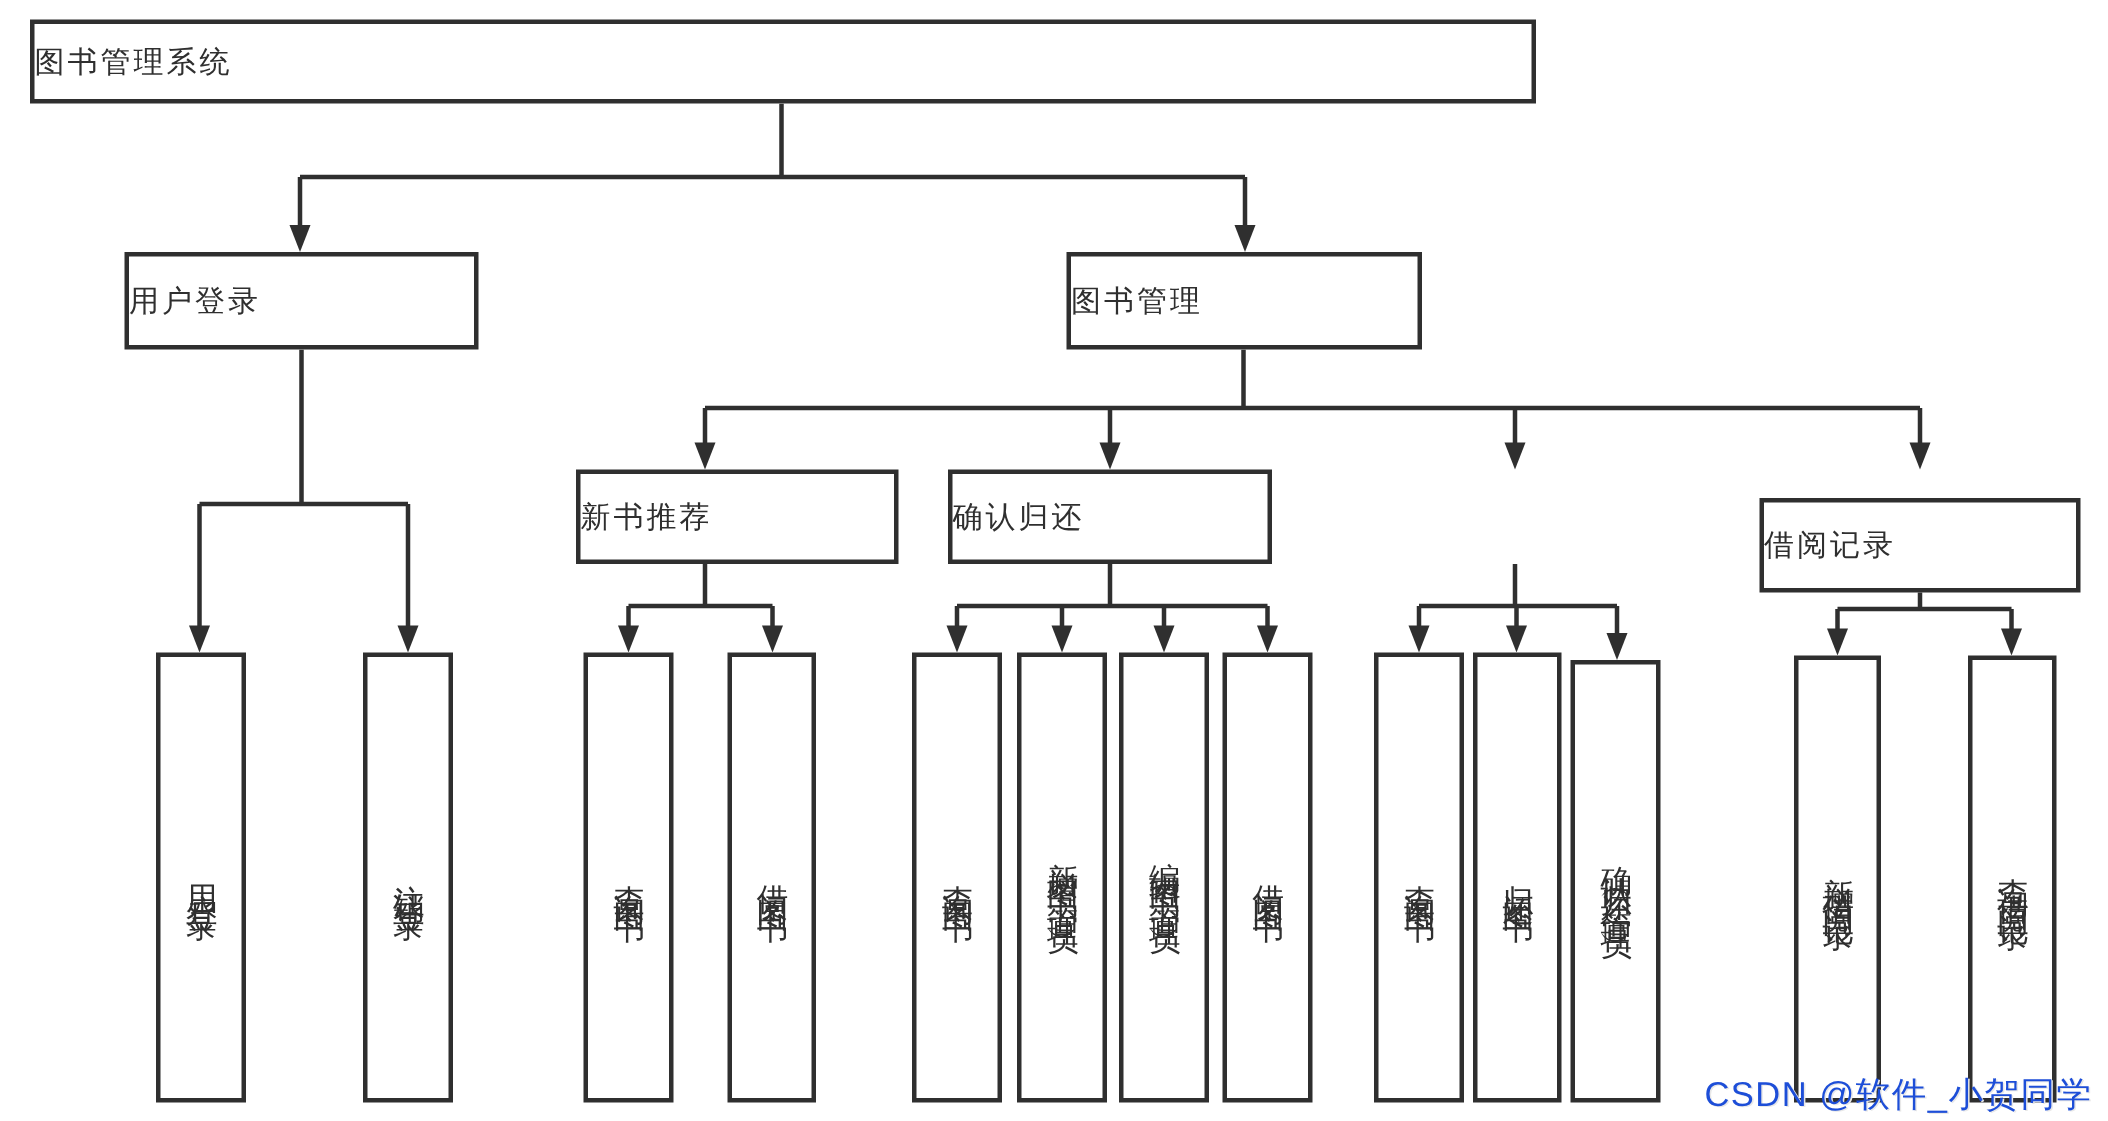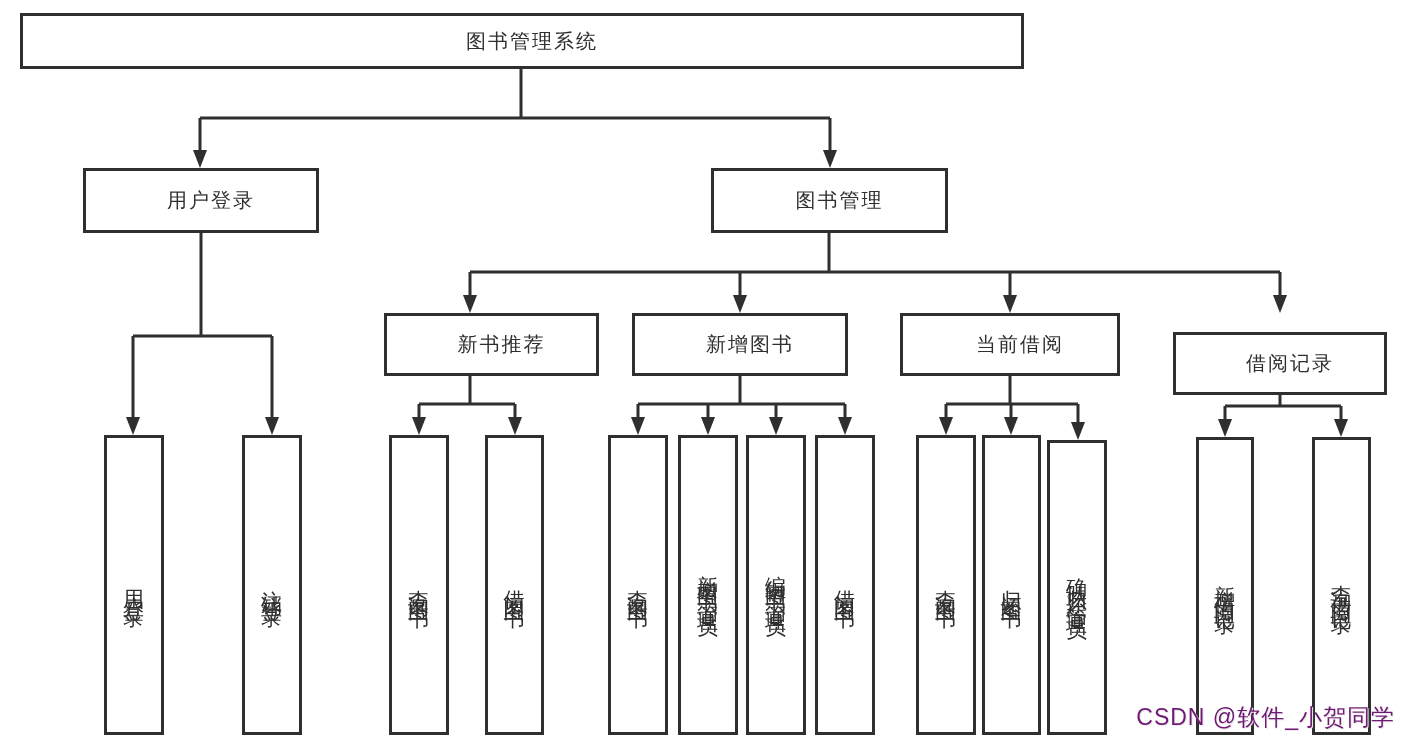--- a/index.html
+++ b/index.html
@@ -5,34 +5,34 @@
   html,body{margin:0;padding:0;background:#fff;}
   #stage{
     position:relative;width:1405px;height:747px;background:#fff;overflow:hidden;
     font-family:"Liberation Sans","DejaVu Sans",sans-serif;color:#2f2f2f;
   }
   #connectors{position:absolute;left:0;top:0;width:1405px;height:747px;}
   #connectors path.line{fill:none;stroke:#2f2f2f;stroke-width:3;}
   #connectors path.tri{fill:#2f2f2f;stroke:none;}
   .hnode{
     position:absolute;box-sizing:border-box;border:3px solid #2f2f2f;background:#fff;
-    display:flex;align-items:center;justify-content:center;
-    font-size:20px;letter-spacing:2px;white-space:nowrap;padding-left:20px;
+    display:flex;align-items:center;
+    font-size:20px;letter-spacing:2px;white-space:nowrap;
   }
   .vnode{
     position:absolute;box-sizing:border-box;border:3px solid #2f2f2f;background:#fff;
     display:flex;align-items:center;justify-content:center;
   }
   .vnode span{
     writing-mode:vertical-rl;text-orientation:mixed;
     font-size:21px;letter-spacing:6px;line-height:1;white-space:nowrap;
   }
   #watermark{
-    position:absolute;right:10px;bottom:14px;z-index:5;
-    font-size:23px;color:#701a75;letter-spacing:1px;
+    position:absolute;right:10px;bottom:2px;z-index:5;
+    font-size:23px;color:#1d4ed8;letter-spacing:1px;
     text-shadow:1px 1px 0 #e8e8e8;
   }
 </style>
 </head>
 <body>
 
 <div id="stage">
 
   <svg id="connectors" viewBox="0 0 1405 747" xmlns="http://www.w3.org/2000/svg">
 
@@ -78,24 +78,21 @@
     <span>用户登录</span>
   </div>
   <div class="hnode" style="left:711px;top:168px;width:237px;height:65px;">
     <span>图书管理</span>
   </div>
 
   <div class="hnode" style="left:384px;top:313px;width:215px;height:63px;">
     <span>新书推荐</span>
   </div>
   <div class="hnode" style="left:632px;top:313px;width:216px;height:63px;">
-    <span>新增图书</span>
-  </div>
-  <div class="hnode" style="left:900px;top:313px;width:220px;height:63px;">
-    <span>当前借阅</span>
+    <span>确认归还</span>
   </div>
   <div class="hnode" style="left:1173px;top:313px;width:214px;height:63px;margin-top:19px;">
     <span>借阅记录</span>
   </div>
 
   <div class="vnode" style="left:104px;top:435px;width:60px;height:300px;">
     <span>用户登录</span>
   </div>
   <div class="vnode" style="left:242px;top:435px;width:60px;height:300px;">
     <span>注销登录</span>

